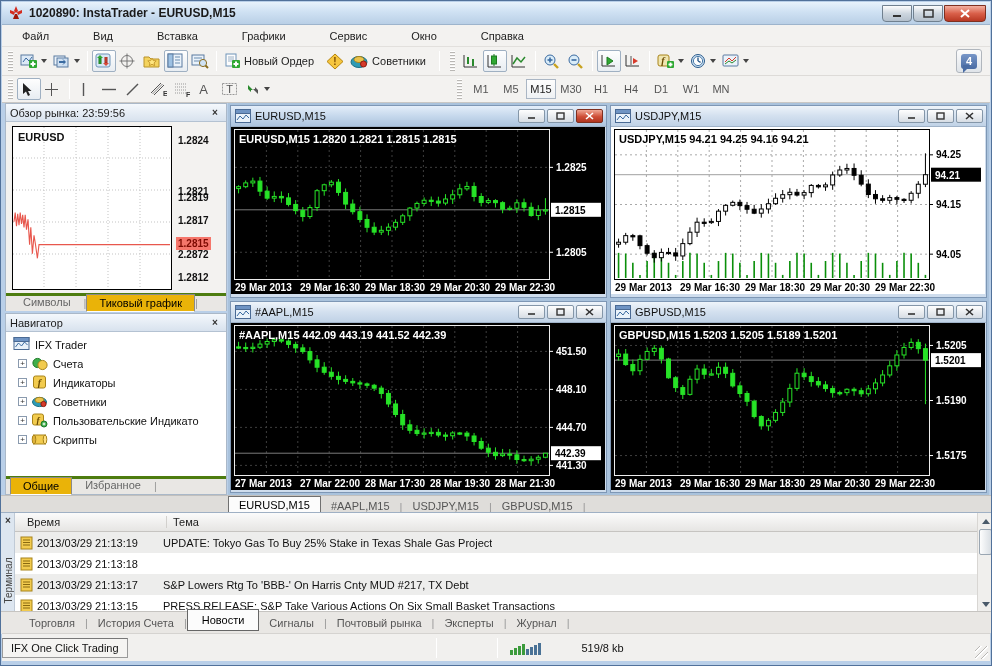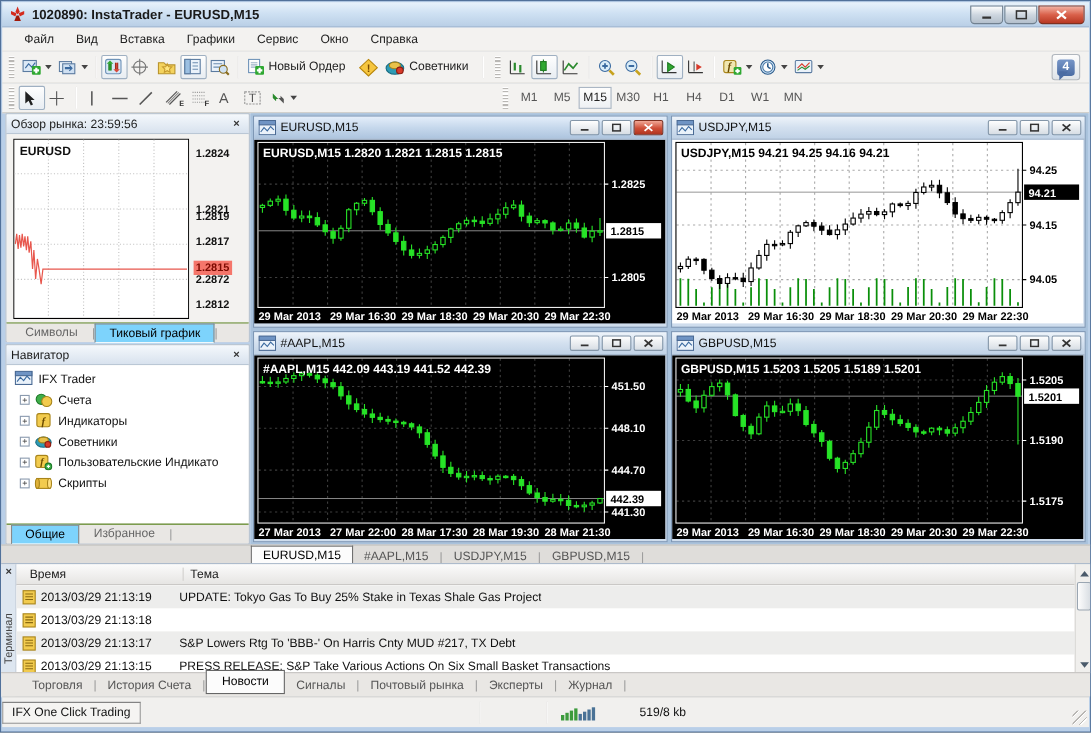--- a/index.html
+++ b/index.html
@@ -13,21 +13,21 @@
     padding:0 4px;border-bottom:1px solid #9db4cc;}
   .titlebar .logo{width:16px;height:16px;margin:0 5px 0 2px;flex:0 0 auto;}
   .title-text{font-weight:bold;font-size:12px;color:#1a1a1a;white-space:nowrap;}
   .wincontrols{margin-left:auto;display:flex;}
   .wc{width:30px;height:17px;border:1px solid #70808f;border-radius:0 0 4px 4px;
       background:linear-gradient(#fdfdfd,#cdd6df 50%,#b4c0cc);display:flex;align-items:center;justify-content:center;margin-left:1px;color:#333;}
   .wc.close{width:42px;background:linear-gradient(#f2b0a0,#d9604a 50%,#b83823);color:#fff;border-color:#7e3020;}
   .wc svg{display:block;}
   
   .menubar{position:absolute;left:1px;top:24px;right:1px;height:22px;background:#f3f2f0;
-    display:flex;align-items:center;padding-left:10px;border-bottom:1px solid #e2e0dd;}
+    display:flex;align-items:center;padding-left:10px;border-bottom:1px solid #e2e0dd;gap:24px;}
   .menu-item{padding:3px 10px;color:#222;}
   .toolbar1{position:absolute;left:1px;top:46px;right:1px;height:29px;background:#f3f2f0;border-bottom:1px solid #dddbd8;display:flex;align-items:center;}
   .toolbar2{position:absolute;left:1px;top:75px;right:1px;height:27px;background:#f3f2f0;border-bottom:1px solid #c9c7c4;display:flex;align-items:center;}
   .grip{width:5px;height:20px;margin:0 4px 0 6px;
     background:repeating-linear-gradient(#fff 0 1px,#b9b7b4 1px 2px,transparent 2px 3px);flex:0 0 auto;}
   .tsep{width:1px;height:20px;background:#c6c4c1;border-right:1px solid #fff;margin:0 4px;flex:0 0 auto;}
   .tbtn{height:22px;min-width:24px;padding:0 2px;display:flex;align-items:center;justify-content:space-between;
     border:1px solid transparent;border-radius:2px;color:#333;flex:0 0 auto;}
   .tbtn.checked{background:linear-gradient(#fefefe,#e8edf2);border-color:#9fb0c2;}
   .tbtn .dd{width:0;height:0;border-left:3px solid transparent;border-right:3px solid transparent;border-top:4px solid #444;margin-left:3px;}
@@ -47,23 +47,23 @@
   .p-head{height:18px;background:linear-gradient(#f4f8fc,#d8e2ee);border-bottom:1px solid #b4c2d2;
     display:flex;align-items:center;padding:0 4px;color:#1c1c1c;text-align:right;}
   .p-close{margin-left:auto;width:14px;height:13px;display:flex;align-items:center;justify-content:center;
     font-weight:bold;font-size:10px;color:#333;}
   .mw{top:0;height:208px;}
   .mw-body{position:relative;height:171px;background:#f3f2f0;}
   .mw-chart{position:absolute;left:6px;top:4px;}
   .mw-scale{position:absolute;left:170px;top:4px;width:50px;height:164px;}
   .mw-pl{position:absolute;left:0;font-size:10px;font-weight:bold;color:#111;padding:1px 2px;}
   .mw-pl.hl{background:#f5766b;color:#7d0b02;}
-  .ptabs{height:18px;display:flex;align-items:flex-end;background:#e9e7e4;border-top:1px solid #4d7c0f;padding-left:4px;}
+  .ptabs{height:18px;display:flex;align-items:flex-end;background:#e9e7e4;border-top:3px solid #4d7c0f;padding-left:4px;}
   .ptab{padding:2px 12px;color:#666;border:1px solid transparent;white-space:nowrap;}
-  .ptab.active{background:#7dd3fc;border-color:#8a8a8a;border-bottom-color:#fdfdfd;color:#000;font-weight:normal;position:relative;top:1px;}
+  .ptab.active{background:#eab308;border-color:#8a8a8a;border-bottom-color:#fdfdfd;color:#000;font-weight:normal;position:relative;top:1px;}
   .ptab-sep{color:#999;padding:2px 0;}
   .nav{top:210px;height:182px;display:flex;flex-direction:column;}
   .nav-tree{flex:1;background:#fff;overflow:hidden;padding:3px 0 0 6px;}
   .tree-row{display:flex;align-items:center;height:19px;white-space:nowrap;}
   .tree-exp{width:9px;height:9px;border:1px solid #8a9aae;background:#fff;font-size:8px;line-height:7px;text-align:center;color:#333;margin-right:4px;flex:0 0 auto;}
   .tree-ico{width:17px;height:15px;margin-right:5px;flex:0 0 auto;}
   .tree-root .tree-ico{margin-left:1px;}
   .tree-label{color:#111;overflow:hidden;text-overflow:clip;}
   .tree-children{padding-left:6px;}
   

